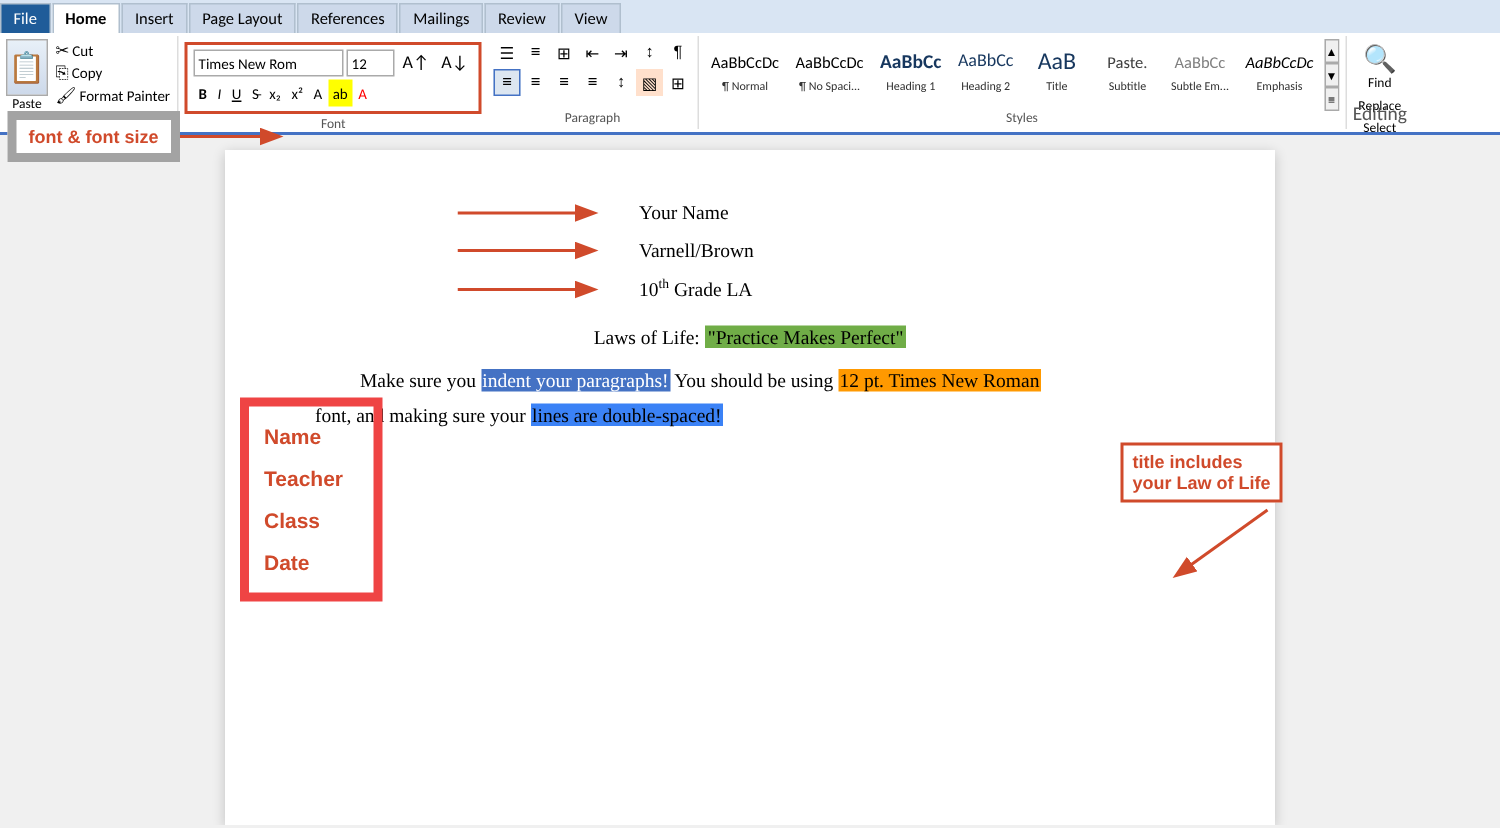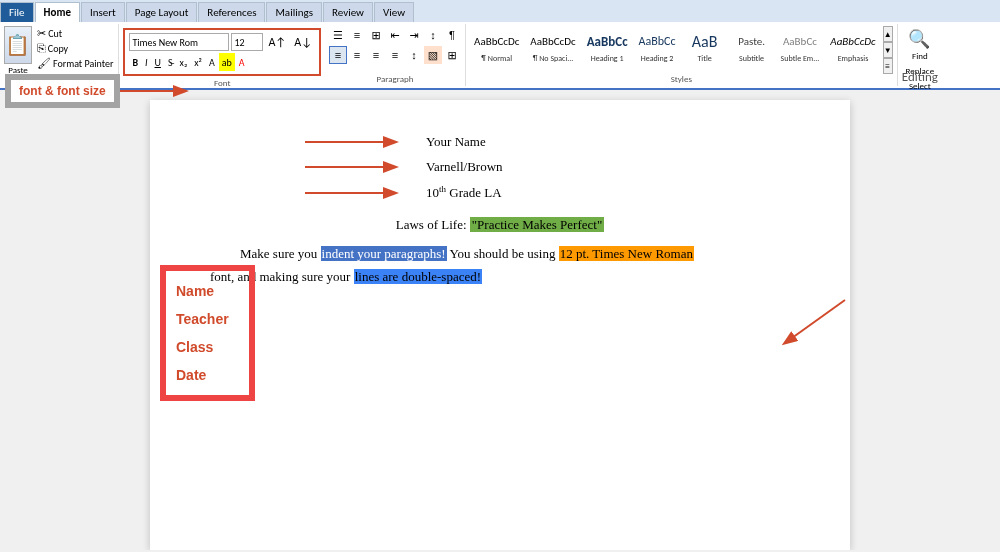--- a/index.html
+++ b/index.html
@@ -275,20 +275,22 @@
     </div>
 
     <p class="body-para">
       <span>Make sure you </span><span class="highlight-blue">indent your paragraphs!</span><span> You should be using </span><span class="highlight-orange">12 pt. Times New Roman</span>
     </p>
     <p class="body-para" style="text-indent:0;">
       <span>font, and making sure your </span><span class="highlight-yellow">lines are double-spaced!</span>
     </p>
 
     <div style="position:absolute;right:-5px;top:195px;display:flex;align-items:flex-end;flex-direction:column;">
+      <div style="border:2px solid #d04a2b;background:white;color:#d04a2b;font-size:12px;font-family:Arial,sans-serif;font-weight:bold;padding:4px 6px;white-space:pre-line;">title includes
+your Law of Life</div>
 
       <svg width="90" height="55">
         <line x1="80" y1="5" x2="20" y2="48" stroke="#d04a2b" stroke-width="2" marker-end="url(#arrowE)"></line>
         <defs>
           <marker id="arrowE" markerWidth="8" markerHeight="8" refX="6" refY="3" orient="auto">
             <path d="M0,0 L0,6 L8,3 z" fill="#d04a2b"></path>
           </marker>
         </defs>
       </svg>
     </div>

